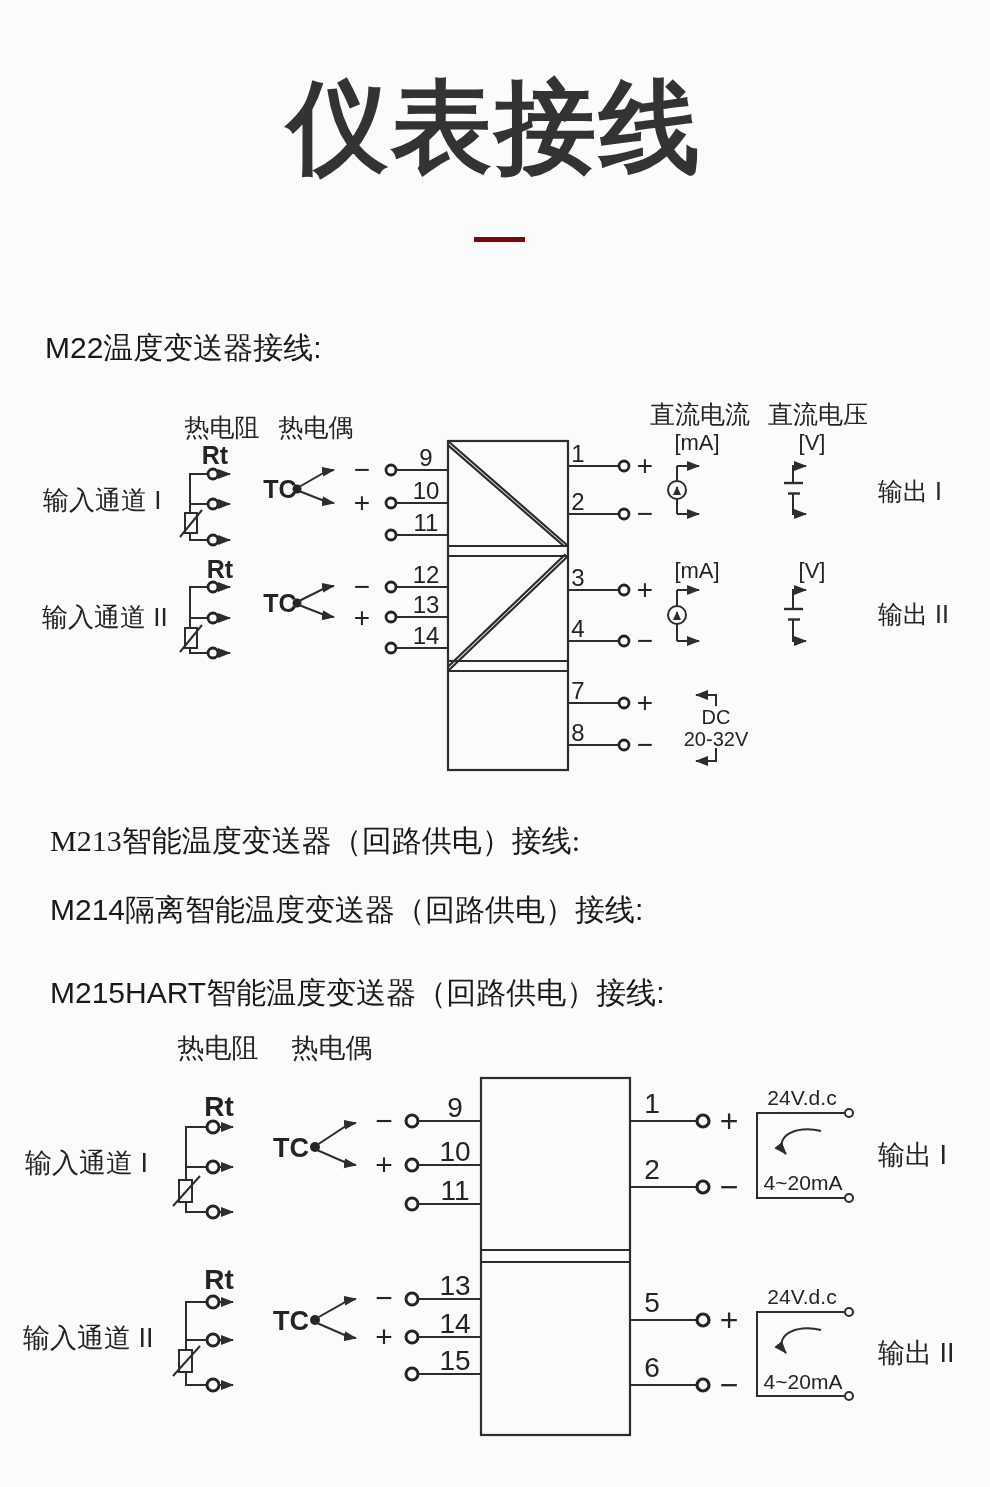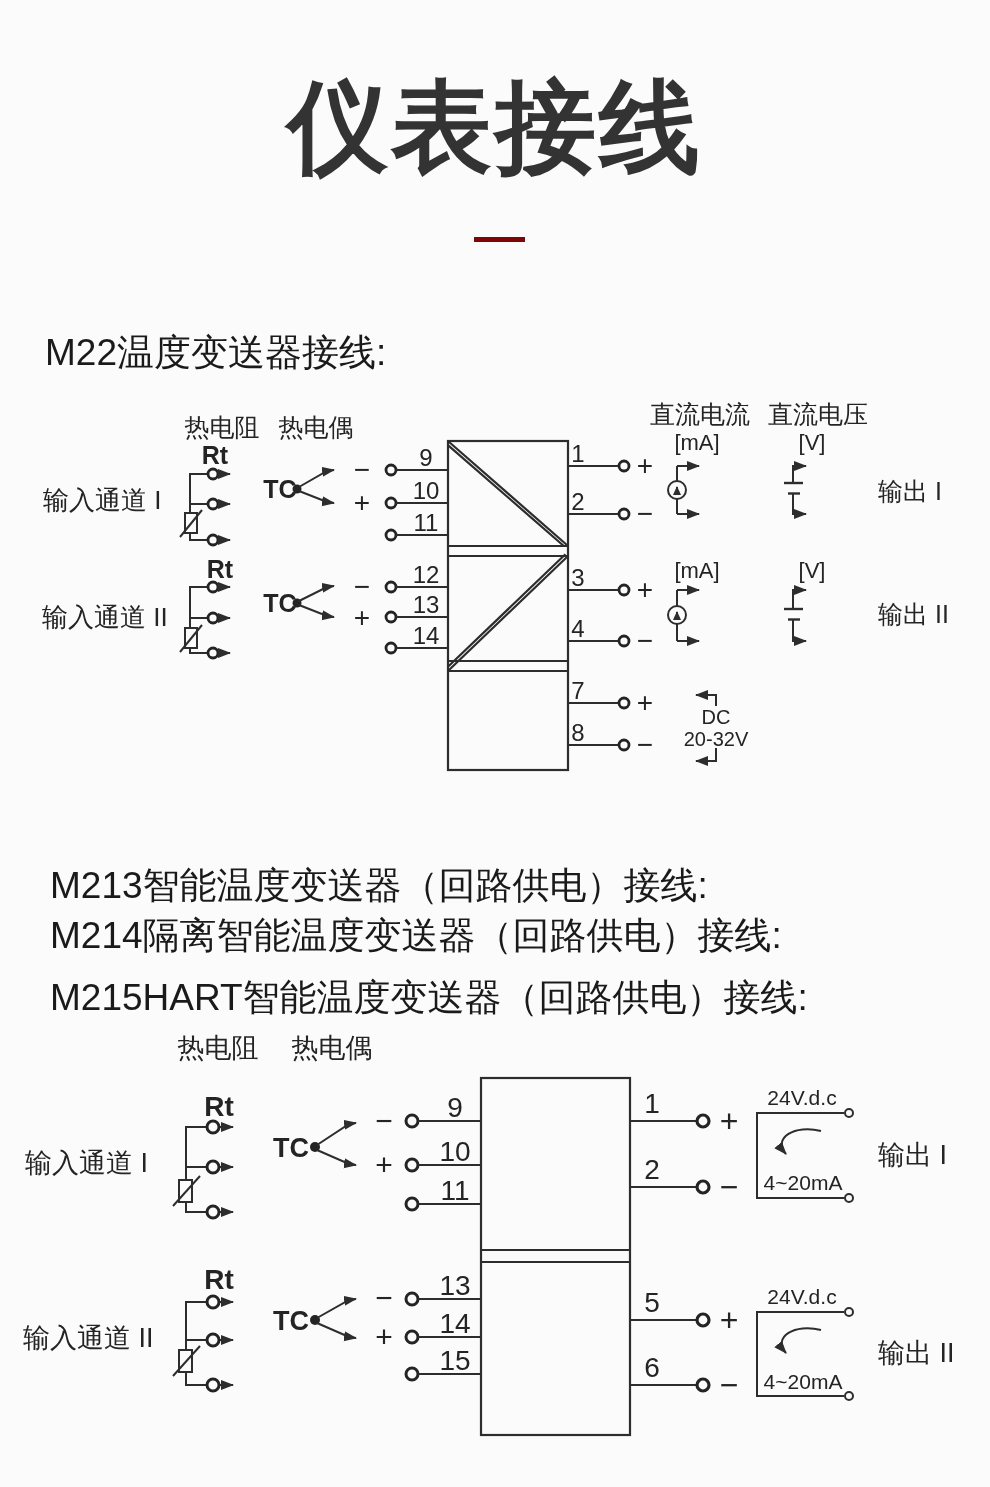--- a/index.html
+++ b/index.html
@@ -1,24 +1,24 @@
 <!DOCTYPE html>
 <html><head>
 <meta charset="utf-8">
 <style>
   html,body{margin:0;padding:0;background:#fcfbfc;}
   .page{position:relative;width:990px;height:1487px;background:#fcfbfc;overflow:hidden;
         font-family:"Liberation Sans","DejaVu Sans",sans-serif;}
   .title{position:absolute;left:0;right:0;top:72px;text-align:center;
          font-size:101px;font-weight:700;letter-spacing:3px;color:#333;line-height:1.1;}
   .divider{position:absolute;left:474px;top:237px;width:51px;height:5px;background:#7d0606;}
-  .heading{position:absolute;font-size:37px;font-weight:500;color:#1a1a1a;white-space:nowrap;text-align:center;}
+  .heading{position:absolute;font-size:30px;font-weight:500;color:#1a1a1a;white-space:nowrap;text-align:center;}
   .h-m22{left:45px;top:328px;}
-  .h-m213{left:50px;top:861px;}
-  .h-m214{left:50px;top:911px;}
+  .h-m213{left:50px;top:821px;font-family:Liberation Serif, serif;}
+  .h-m214{left:50px;top:890px;}
   .h-m215{left:50px;top:973px;}
   svg{position:absolute;left:0;top:0;}
   svg text{font-family:"Liberation Sans","DejaVu Sans",sans-serif;fill:#242424;}
   .cjk{font-weight:500;}
   .lbl{font-weight:600;}
   .num{font-weight:500;}
   .sign{font-weight:500;}
   .ln{stroke:#2d2d2d;stroke-width:2;fill:none;}
   .ln24{stroke:#2d2d2d;stroke-width:2.4;fill:none;}
   .box{stroke:#2d2d2d;stroke-width:2.2;fill:none;}

